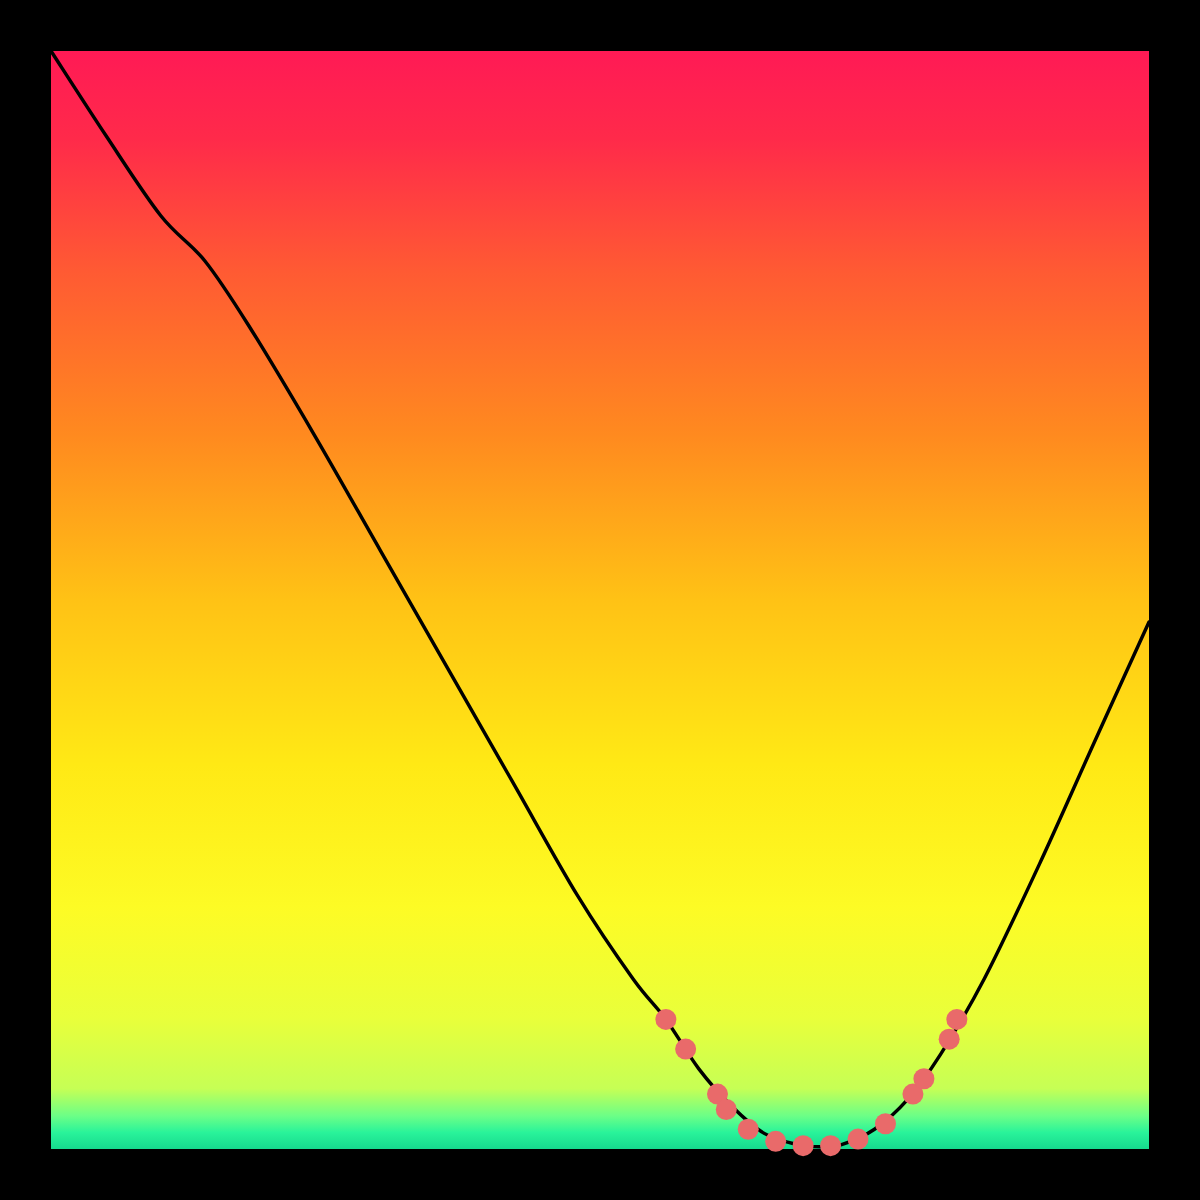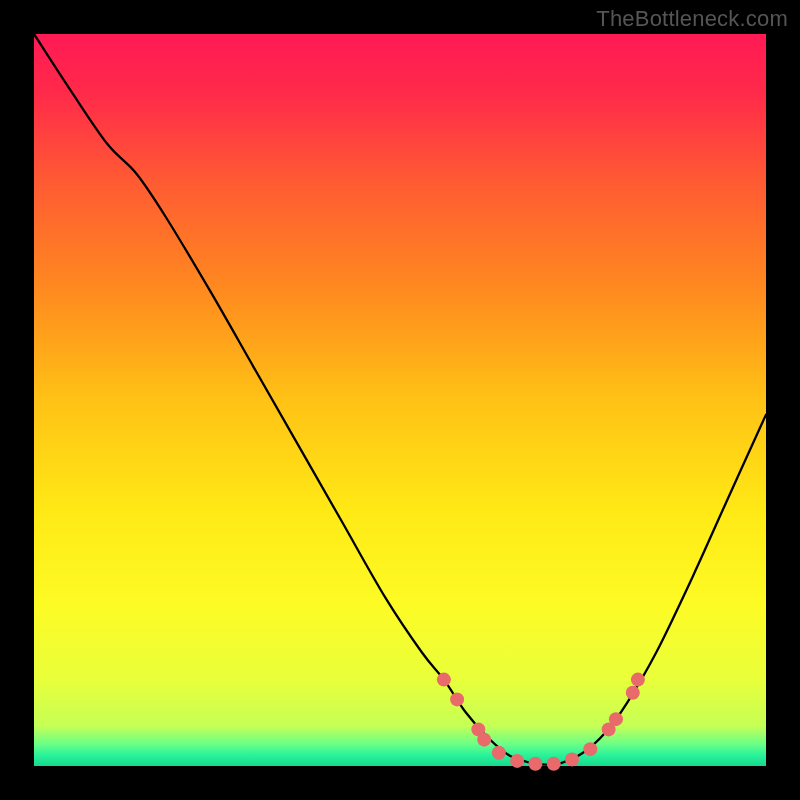--- a/index.html
+++ b/index.html
@@ -29,21 +29,20 @@
   }
   svg {
     position: absolute;
     left: 0; top: 0;
   }
 </style>
 </head>
 <body>
 
 <div class="frame">
-  <div class="watermark">TheBottleneck.com</div>
   <svg id="chart-svg" width="800" height="800" viewBox="0 0 800 800">
     <defs>
       <linearGradient id="bg-grad" x1="0" y1="0" x2="0" y2="1">
           <stop offset="0%" stop-color="#ff1a55"></stop>
           <stop offset="8%" stop-color="#ff2a4a"></stop>
           <stop offset="20%" stop-color="#ff5a33"></stop>
           <stop offset="35%" stop-color="#ff8a1f"></stop>
           <stop offset="50%" stop-color="#ffc215"></stop>
           <stop offset="65%" stop-color="#ffe915"></stop>
           <stop offset="78%" stop-color="#fdfb25"></stop>

